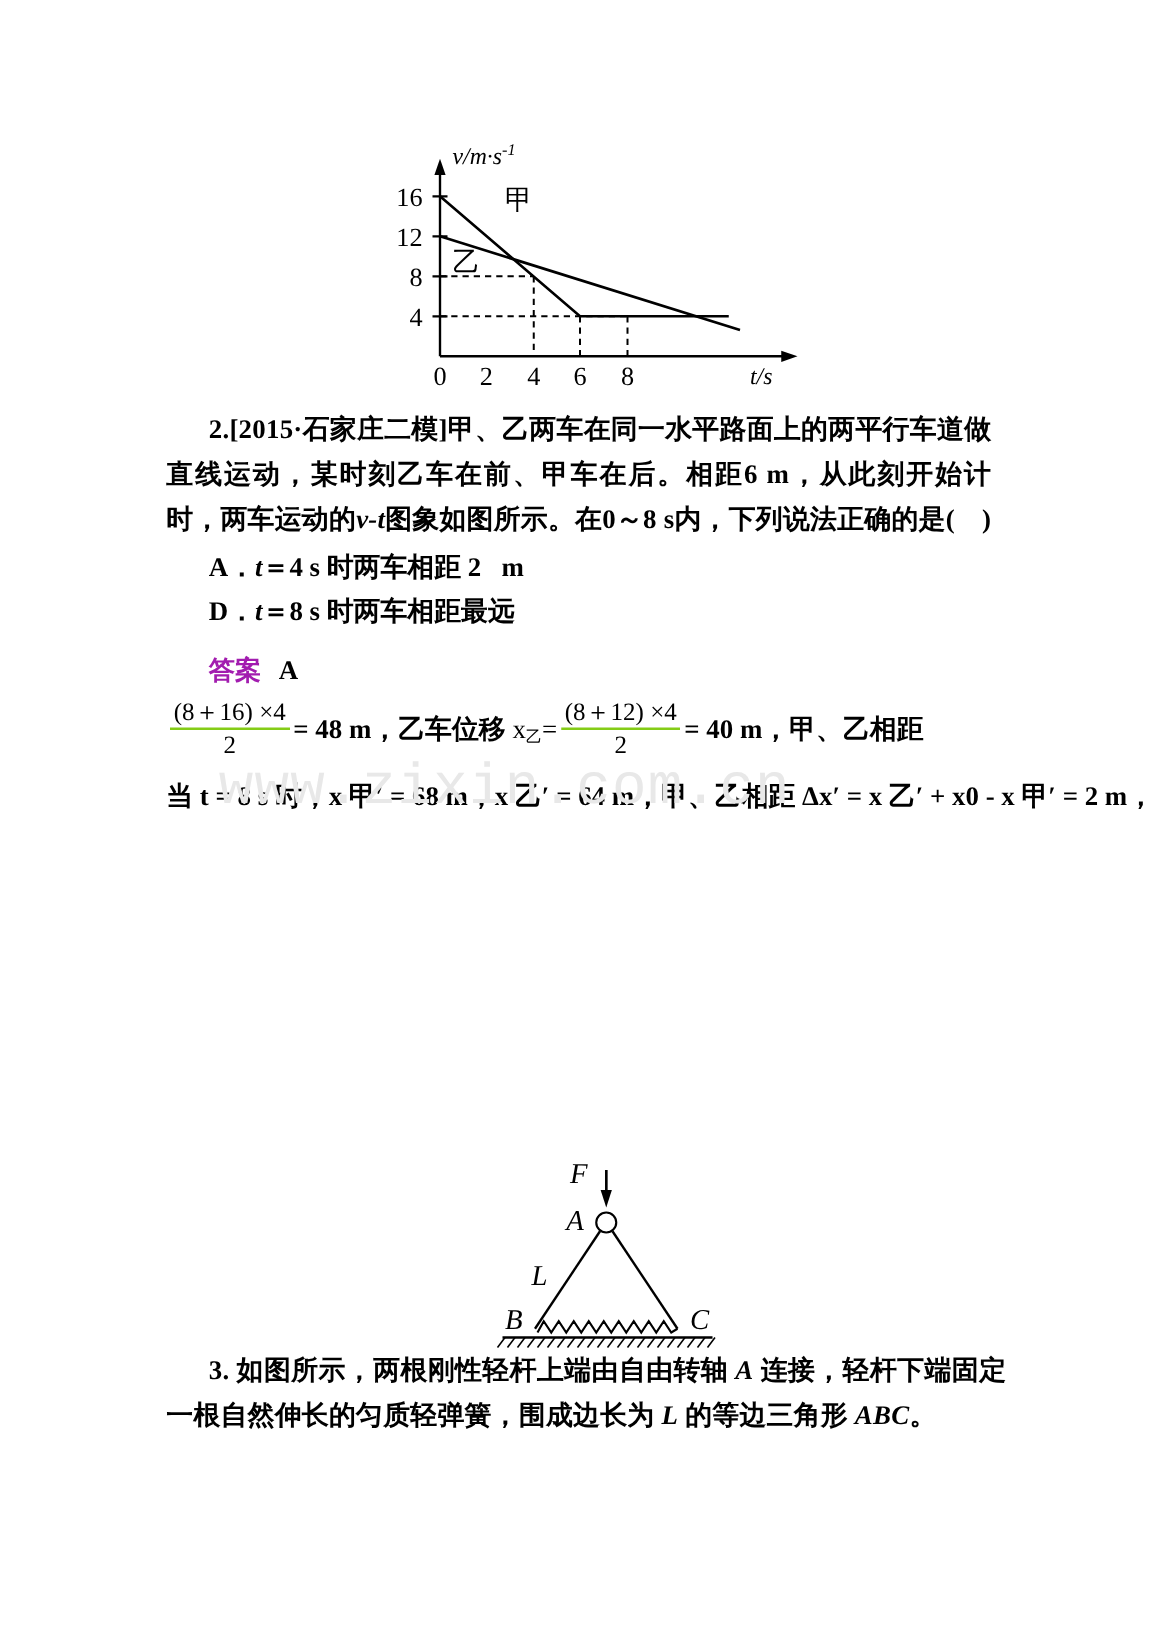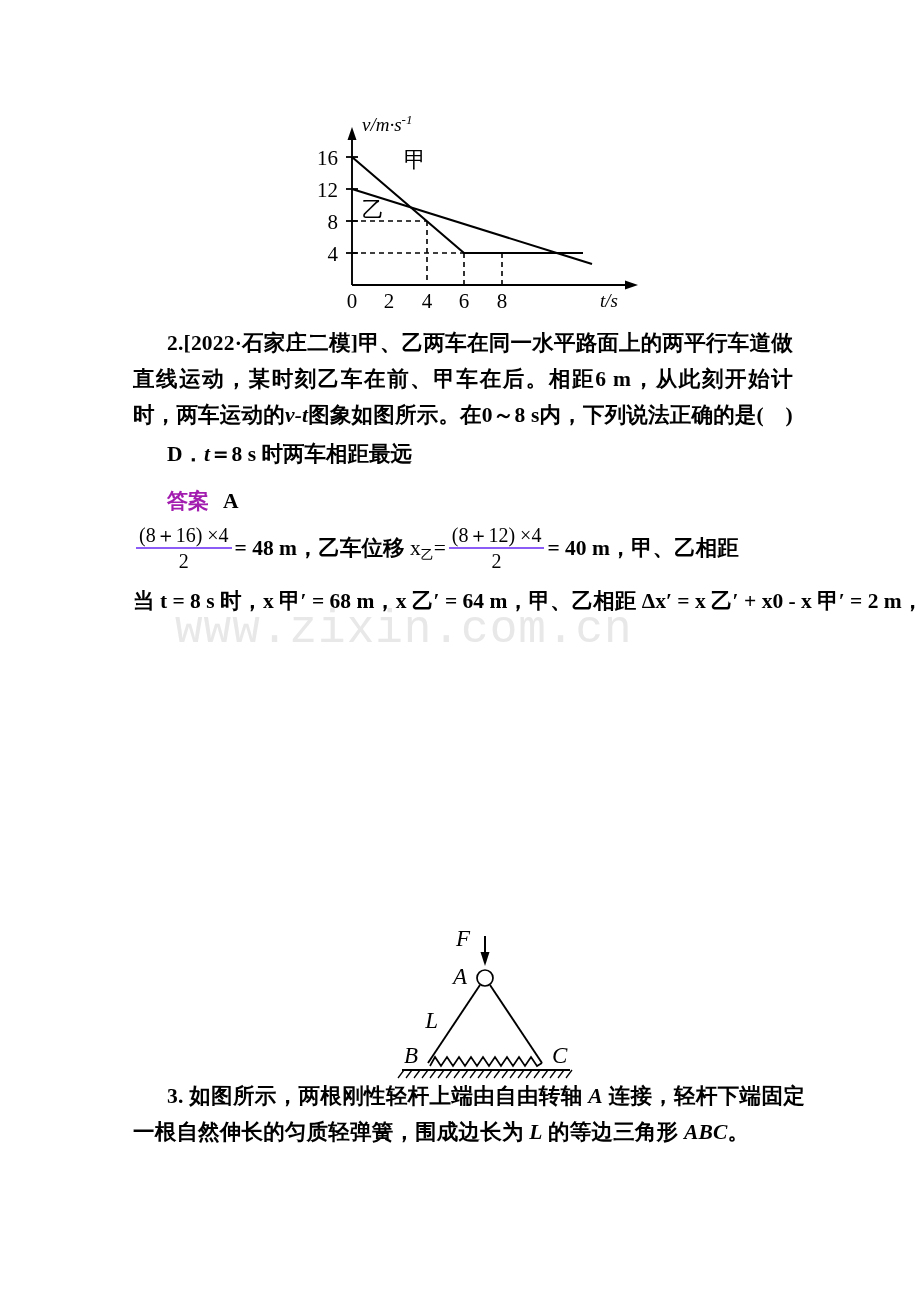--- a/index.html
+++ b/index.html
@@ -108,21 +108,21 @@
   .frac {
     display: inline-block;
     vertical-align: middle;
     text-align: center;
     line-height: 1.12;
     font-weight: normal;
     margin: 0 3px;
     position: relative;
     top: -2px;
   }
-  .frac .num { display:block; border-bottom: 2px solid #8b5cf6; padding: 0 3px; font-size: 20px;}
+  .frac .num { display:block; border-bottom: 2px solid #84cc16; padding: 0 3px; font-size: 20px;}
   .frac .den { display:block; padding-top: 1px; font-size: 20px;}
   .subcn { font-size: 13px; vertical-align: -0.30em; font-family:"DejaVu Sans",sans-serif; font-weight:normal;}
   .rm { font-weight: normal; font-style: normal; }
 
   
   .tri-wrap {
     position: absolute;
     left: 330px;
     top: 918px;
     width: 300px;
@@ -197,24 +197,27 @@
       <text class="cn-lbl" x="104" y="62">甲</text>
       <text class="cn-lbl" x="62" y="112">乙</text>
     </svg>
   </div>
 
   <div class="watermark">www.zixin.com.cn</div>
 
   <div class="body-text">
 
     <div class="para">
-      <span class="indent"></span><span>2.</span><span>[2022·石家庄二模]</span><span>甲、乙两车在同一水平路面上的两平行车道做直线运动，某时刻乙车在前、甲车在后。相距</span><span>6 m</span><span>，从此刻开始计时，两车运动的</span><span class="it">v-t</span><span>图象如图所示。在</span><span>0～8 s</span><span>内，下列说法正确的是</span><span>(　)</span>
+      <span class="indent"></span><span>2.</span><span>[2015·石家庄二模]</span><span>甲、乙两车在同一水平路面上的两平行车道做直线运动，某时刻乙车在前、甲车在后。相距</span><span>6 m</span><span>，从此刻开始计时，两车运动的</span><span class="it">v-t</span><span>图象如图所示。在</span><span>0～8 s</span><span>内，下列说法正确的是</span><span>(　)</span>
     </div>
 
     <div class="opts">
+      <div class="opt">
+        <span>A．</span><span class="it">t</span><span>＝</span><span>4 s</span>&nbsp;<span>时两车相距</span>&nbsp;<span>2</span>&nbsp;&nbsp;&nbsp;<span>m</span>
+      </div>
       <div class="opt">
         <span>D．</span><span class="it">t</span><span>＝</span><span>8 s</span>&nbsp;<span>时两车相距最远</span>
       </div>
     </div>
 
     <div class="ans-row">
       <span class="tag-red">答案</span><span class="ans-letter">A</span>
     </div>
 
     <div class="sol-block">

